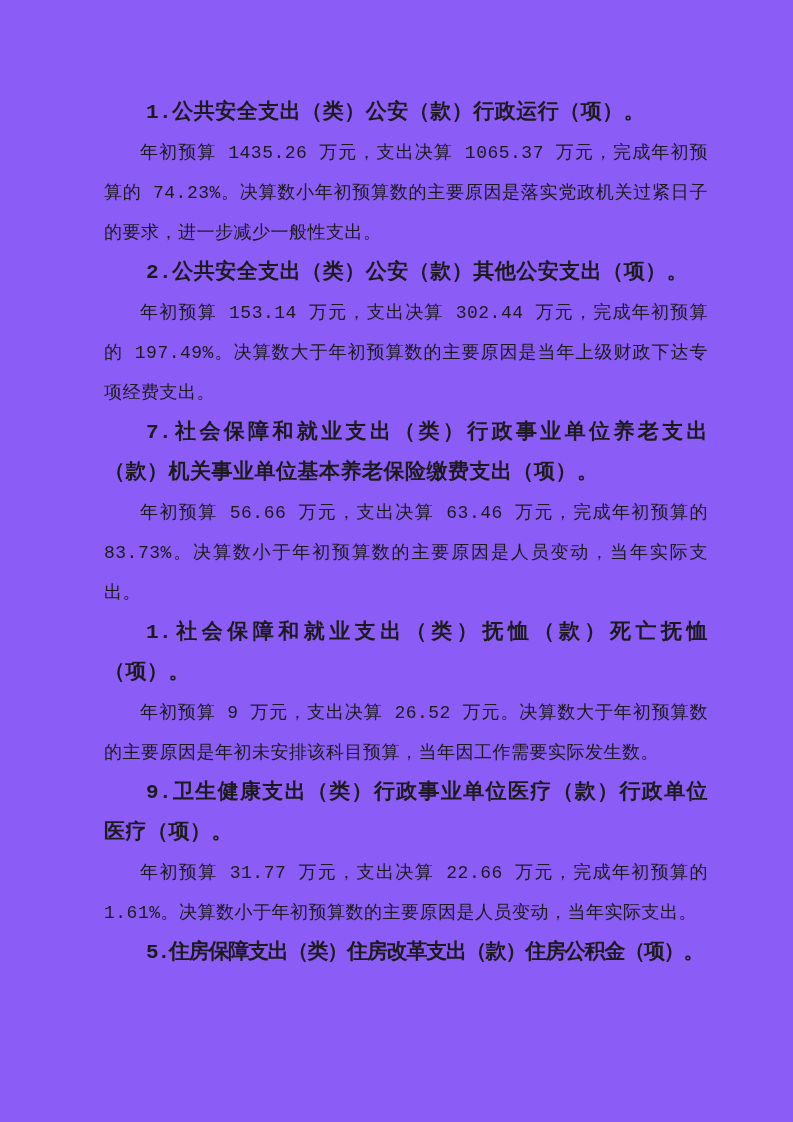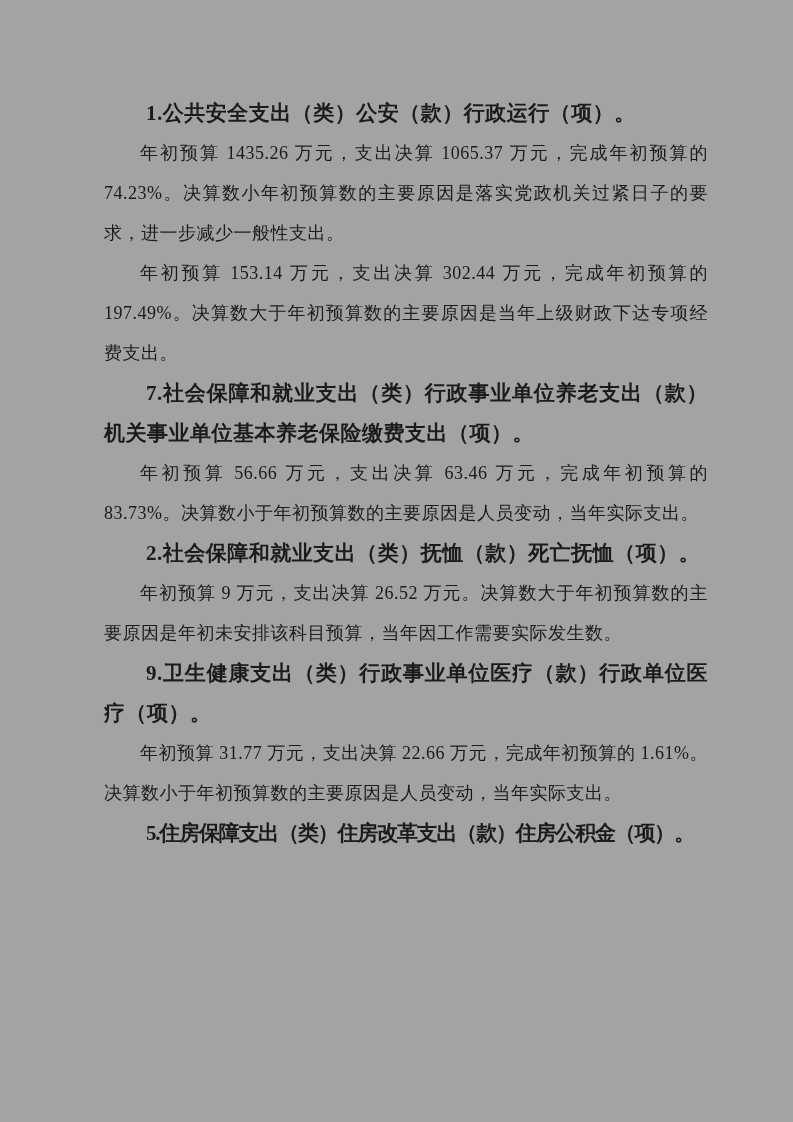--- a/index.html
+++ b/index.html
@@ -5,23 +5,23 @@
   html, body {
     margin: 0;
     padding: 0;
     background: #ffffff;
   }
   .page {
     position: relative;
     width: 793px;
     height: 1122px;
     margin: 0 auto;
-    background: #a3a3a3;
+    background: #8b5cf6;
     color: #1b1b1b;
-    font-family: Liberation Serif, serif;
+    font-family: Liberation Mono, monospace;
     box-sizing: border-box;
     padding: 93px 85px 0 104px;
     overflow: hidden;
   }
   .doc {
     width: 604px;
   }
   .sec-heading {
     margin: 0;
     font-size: 21px;
@@ -52,30 +52,31 @@
 
 <div class="page">
   <div class="doc">
 
     <section>
       <h2 class="sec-heading">1.公共安全支出（类）公安（款）行政运行（项）。</h2>
       <p class="sec-para">年初预算 1435.26 万元，支出决算 1065.37 万元，完成年初预算的 74.23%。决算数小年初预算数的主要原因是落实党政机关过紧日子的要求，进一步减少一般性支出。</p>
     </section>
 
     <section>
+      <h2 class="sec-heading">2.公共安全支出（类）公安（款）其他公安支出（项）。</h2>
       <p class="sec-para">年初预算 153.14 万元，支出决算 302.44 万元，完成年初预算的 197.49%。决算数大于年初预算数的主要原因是当年上级财政下达专项经费支出。</p>
     </section>
 
     <section>
       <h2 class="sec-heading">7.社会保障和就业支出（类）行政事业单位养老支出（款）机关事业单位基本养老保险缴费支出（项）。</h2>
       <p class="sec-para">年初预算 56.66 万元，支出决算 63.46 万元，完成年初预算的 83.73%。决算数小于年初预算数的主要原因是人员变动，当年实际支出。</p>
     </section>
 
     <section>
-      <h2 class="sec-heading">2.社会保障和就业支出（类）抚恤（款）死亡抚恤（项）。</h2>
+      <h2 class="sec-heading">1.社会保障和就业支出（类）抚恤（款）死亡抚恤（项）。</h2>
       <p class="sec-para">年初预算 9 万元，支出决算 26.52 万元。决算数大于年初预算数的主要原因是年初未安排该科目预算，当年因工作需要实际发生数。</p>
     </section>
 
     <section>
       <h2 class="sec-heading">9.卫生健康支出（类）行政事业单位医疗（款）行政单位医疗（项）。</h2>
       <p class="sec-para">年初预算 31.77 万元，支出决算 22.66 万元，完成年初预算的 1.61%。决算数小于年初预算数的主要原因是人员变动，当年实际支出。</p>
     </section>
 
     <section>
       <h2 class="sec-heading tight">5.住房保障支出（类）住房改革支出（款）住房公积金（项）。</h2>

